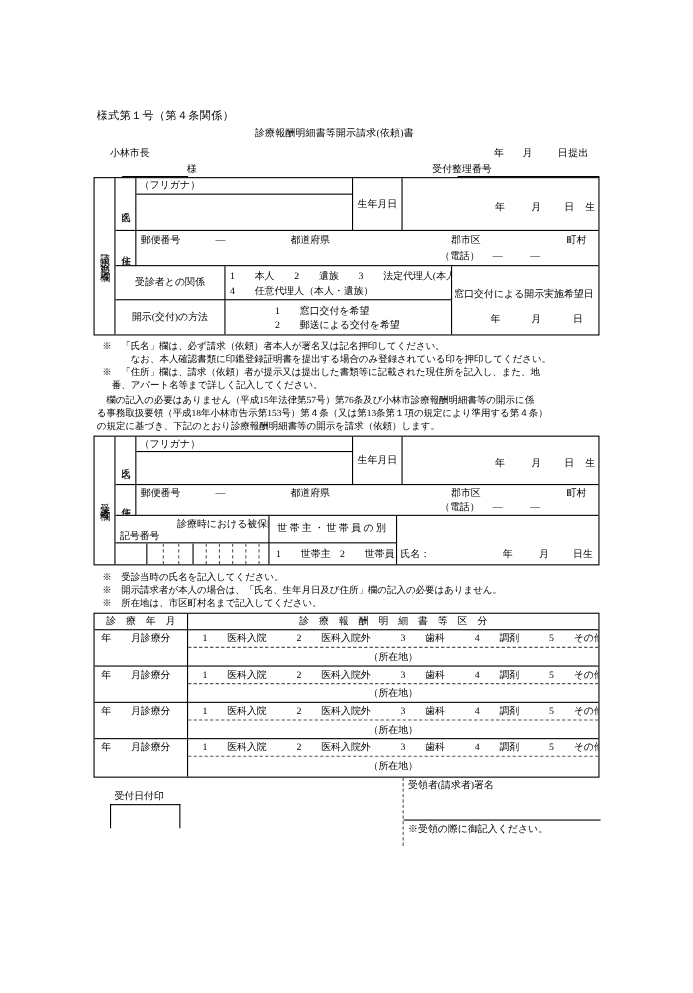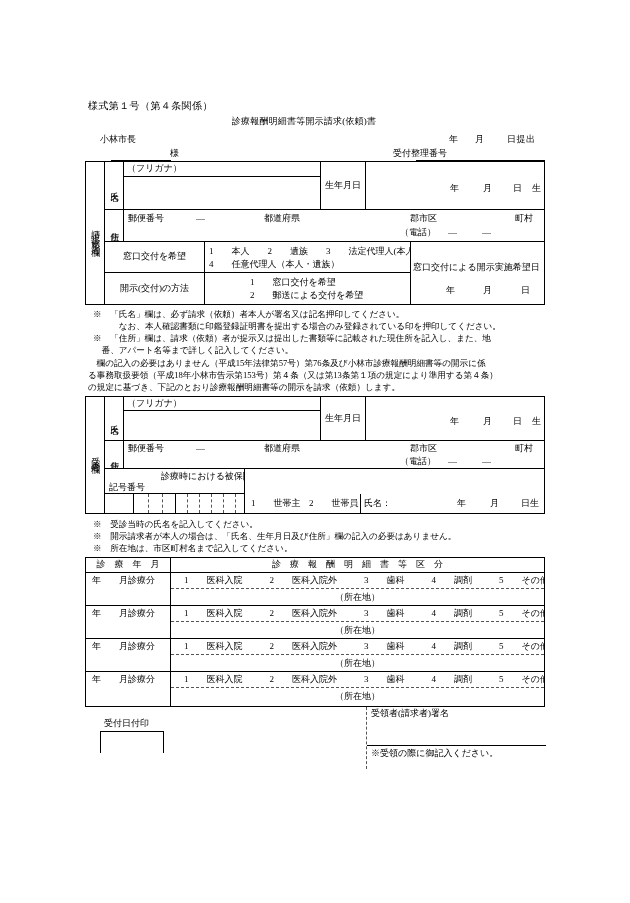--- a/index.html
+++ b/index.html
@@ -263,21 +263,21 @@
       <div style="position:absolute; left:72px; top:3px; font-size:9px;">—</div>
       <div style="position:absolute; left:140px; top:3px; font-size:9px;">都道府県</div>
       <div style="position:absolute; left:286px; top:3px; font-size:9px;">郡市区</div>
       <div style="position:absolute; left:391px; top:3px; font-size:9px;">町村</div>
       <div style="position:absolute; left:276px; top:17px; font-size:9px;">（電話）</div>
       <div style="position:absolute; left:324px; top:17px; font-size:9px;">—</div>
       <div style="position:absolute; left:358px; top:17px; font-size:9px;">—</div>
     </div>
 
     <div class="cell br bb" style="left:19px; top:80px; width:100px; height:31px;">
-      <div class="ctr">窓口交付を希望</div>
+      <div class="ctr">受診者との関係</div>
     </div>
     <div class="cell br bb" style="left:119px; top:80px; width:206px; height:31px;">
       <div style="position:absolute; left:4px; top:4px; font-size:9px; white-space:nowrap;">1　　本人　　2　　遺族　　3　　法定代理人(本人・遺族)</div>
       <div style="position:absolute; left:4px; top:17px; font-size:9px; white-space:nowrap;">4　　任意代理人（本人・遺族）</div>
     </div>
 
     <div class="cell br" style="left:19px; top:111px; width:100px; height:31px;">
       <div class="ctr">開示(交付)の方法</div>
     </div>
     <div class="cell br" style="left:119px; top:111px; width:206px; height:31px;">
@@ -336,20 +336,23 @@
       <div style="position:absolute; left:286px; top:2px; font-size:9px;">郡市区</div>
       <div style="position:absolute; left:391px; top:2px; font-size:9px;">町村</div>
       <div style="position:absolute; left:276px; top:15px; font-size:9px;">（電話）</div>
       <div style="position:absolute; left:324px; top:15px; font-size:9px;">—</div>
       <div style="position:absolute; left:358px; top:15px; font-size:9px;">—</div>
     </div>
 
     <div class="cell br bb" style="left:19px; top:72px; width:140px; height:25px;">
       <div style="position:absolute; left:8px; top:2px; font-size:9px; white-space:nowrap;margin-left:48px;">診療時における被保険者</div>
       <div style="position:absolute; left:4px; top:13px; font-size:9px; white-space:nowrap;">記号番号</div>
+    </div>
+    <div class="cell br bb" style="left:159px; top:72px; width:116px; height:25px;">
+      <div class="ctr spread2">世帯主・世帯員の別</div>
     </div>
 
     <div class="cell br" style="left:19px; top:97px; width:140px; height:19px;">
       <div class="cell br" style="left:0; top:0; width:29px; height:19px;"></div>
       <div class="cell br" style="left:29px; top:0; width:42px; height:19px;">
         <div class="cell bl-dot" style="left:14px; top:0; width:1px; height:19px;"></div>
         <div class="cell bl-dot" style="left:28px; top:0; width:1px; height:19px;"></div>
       </div>
       <div class="cell" style="left:71px; top:0; width:69px; height:19px;">
         <div class="cell bl-dot" style="left:11px; top:0; width:1px; height:19px;"></div>

